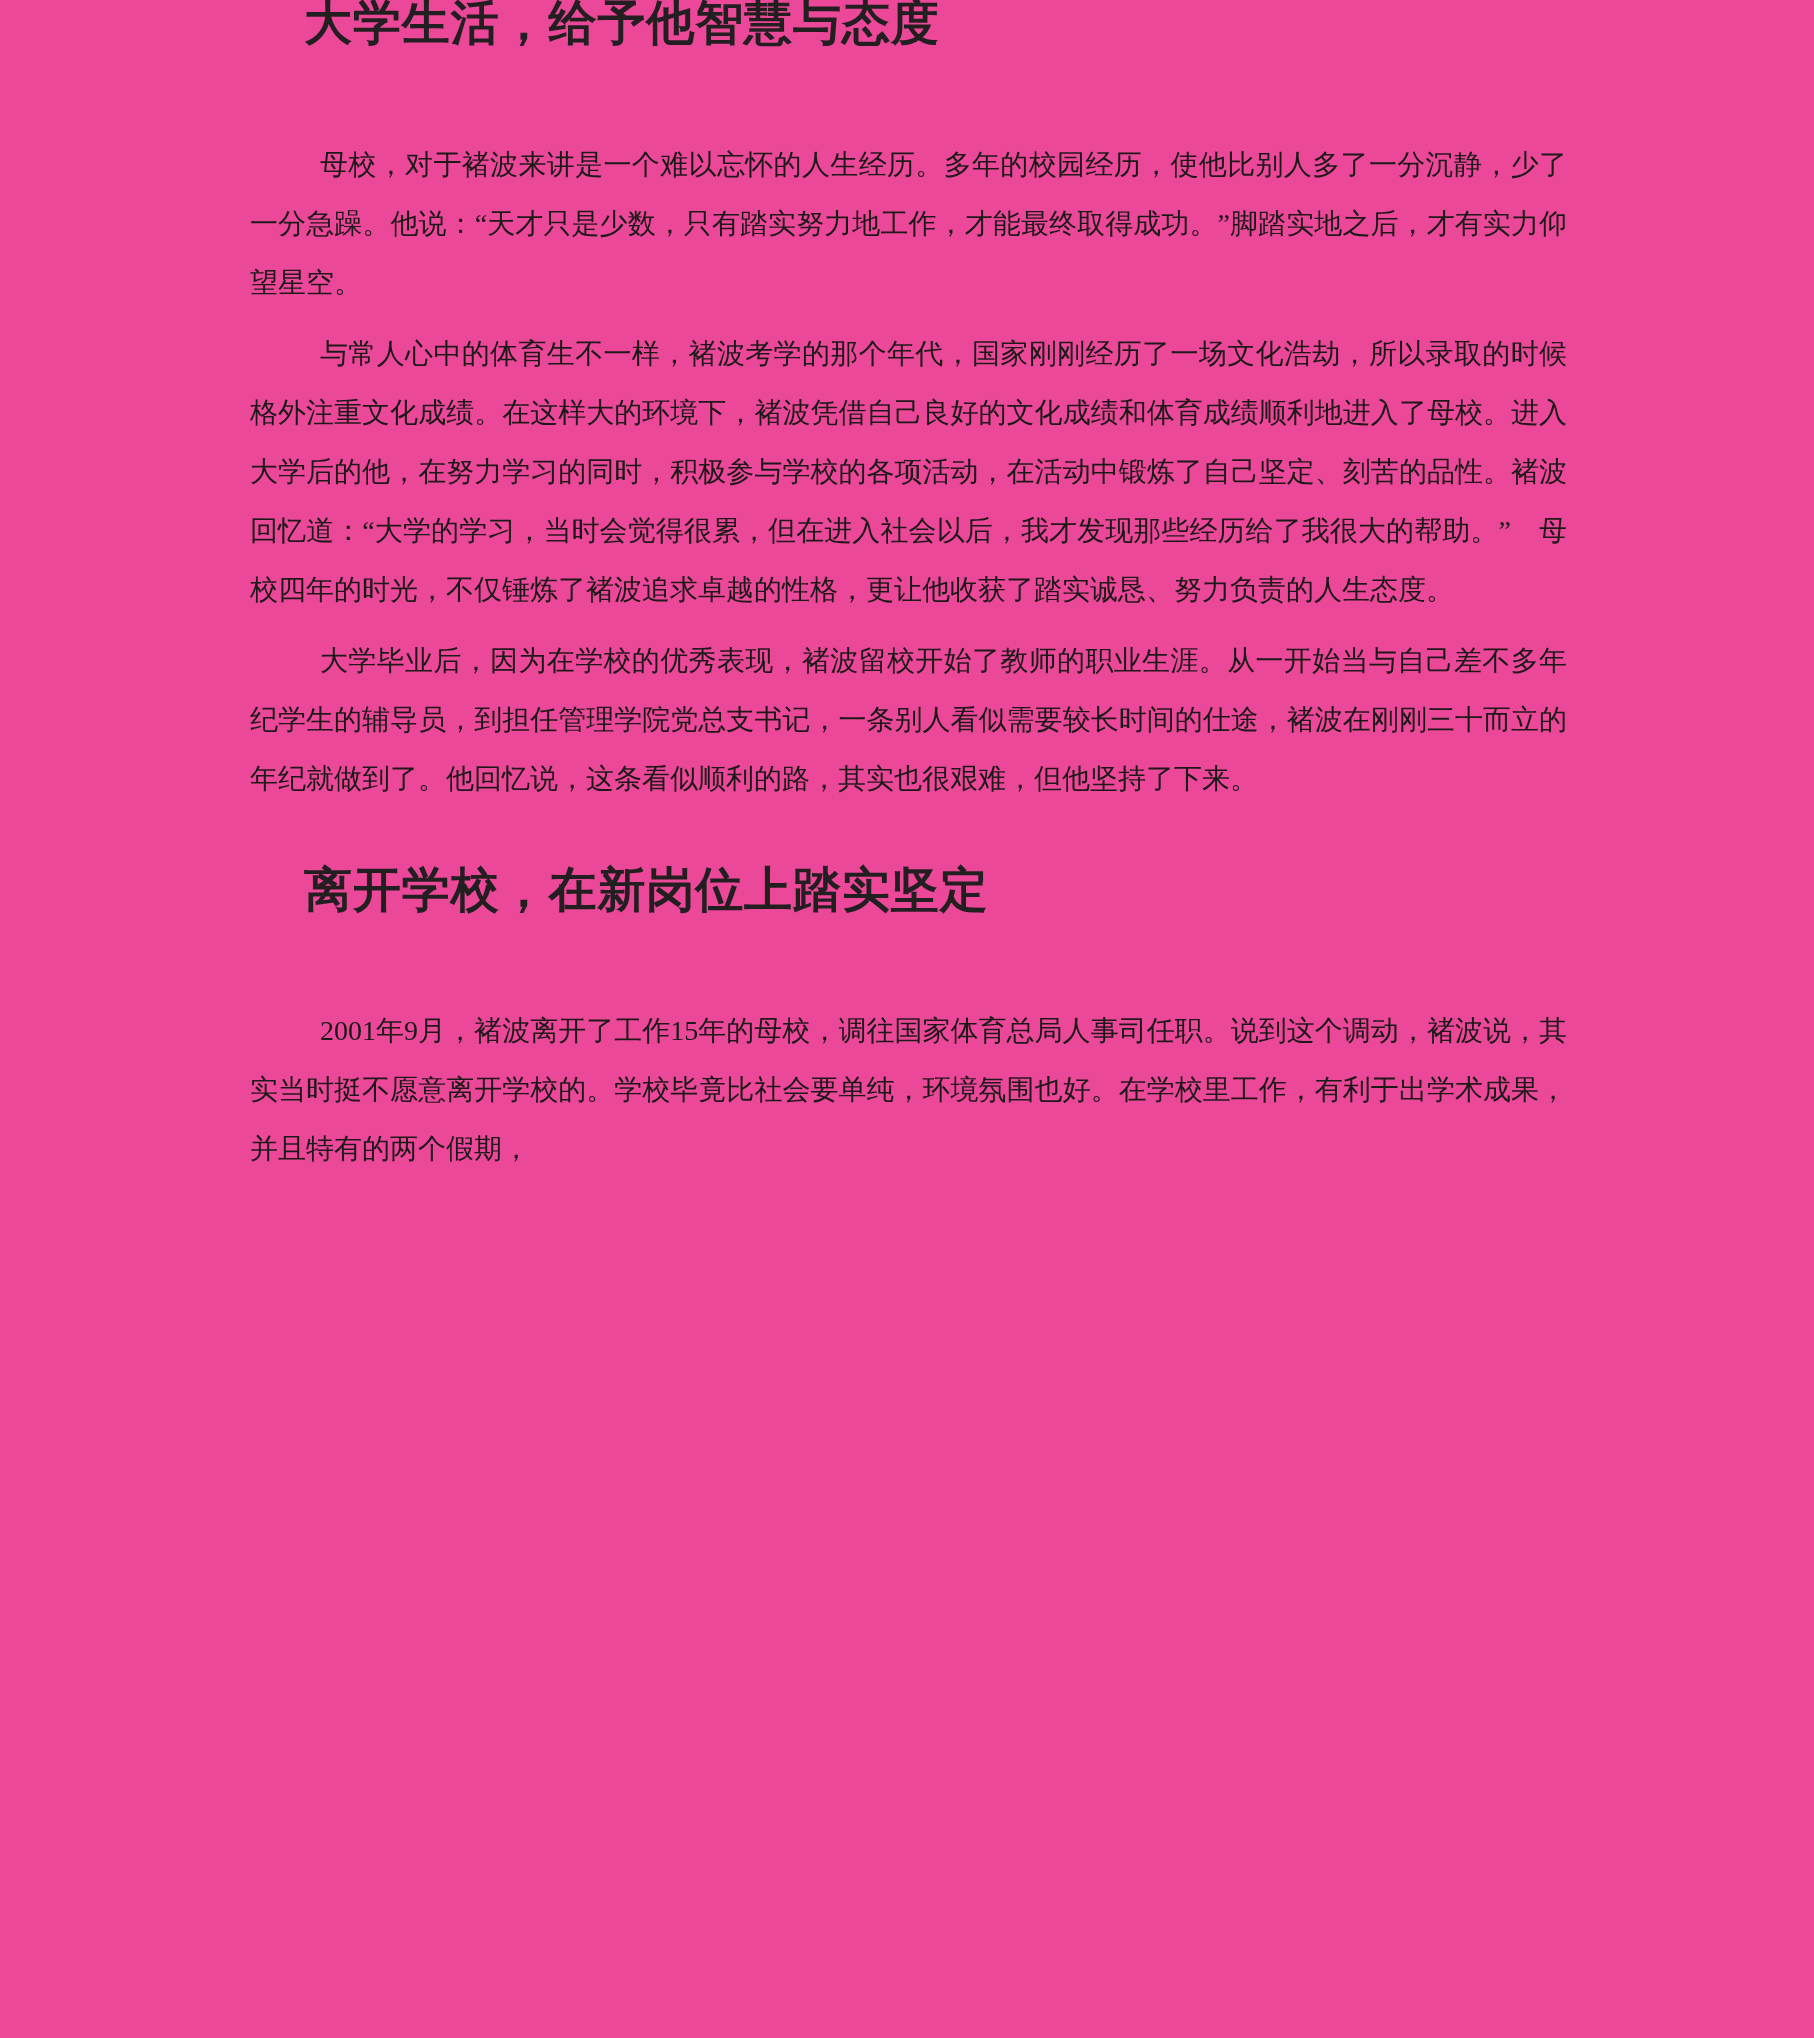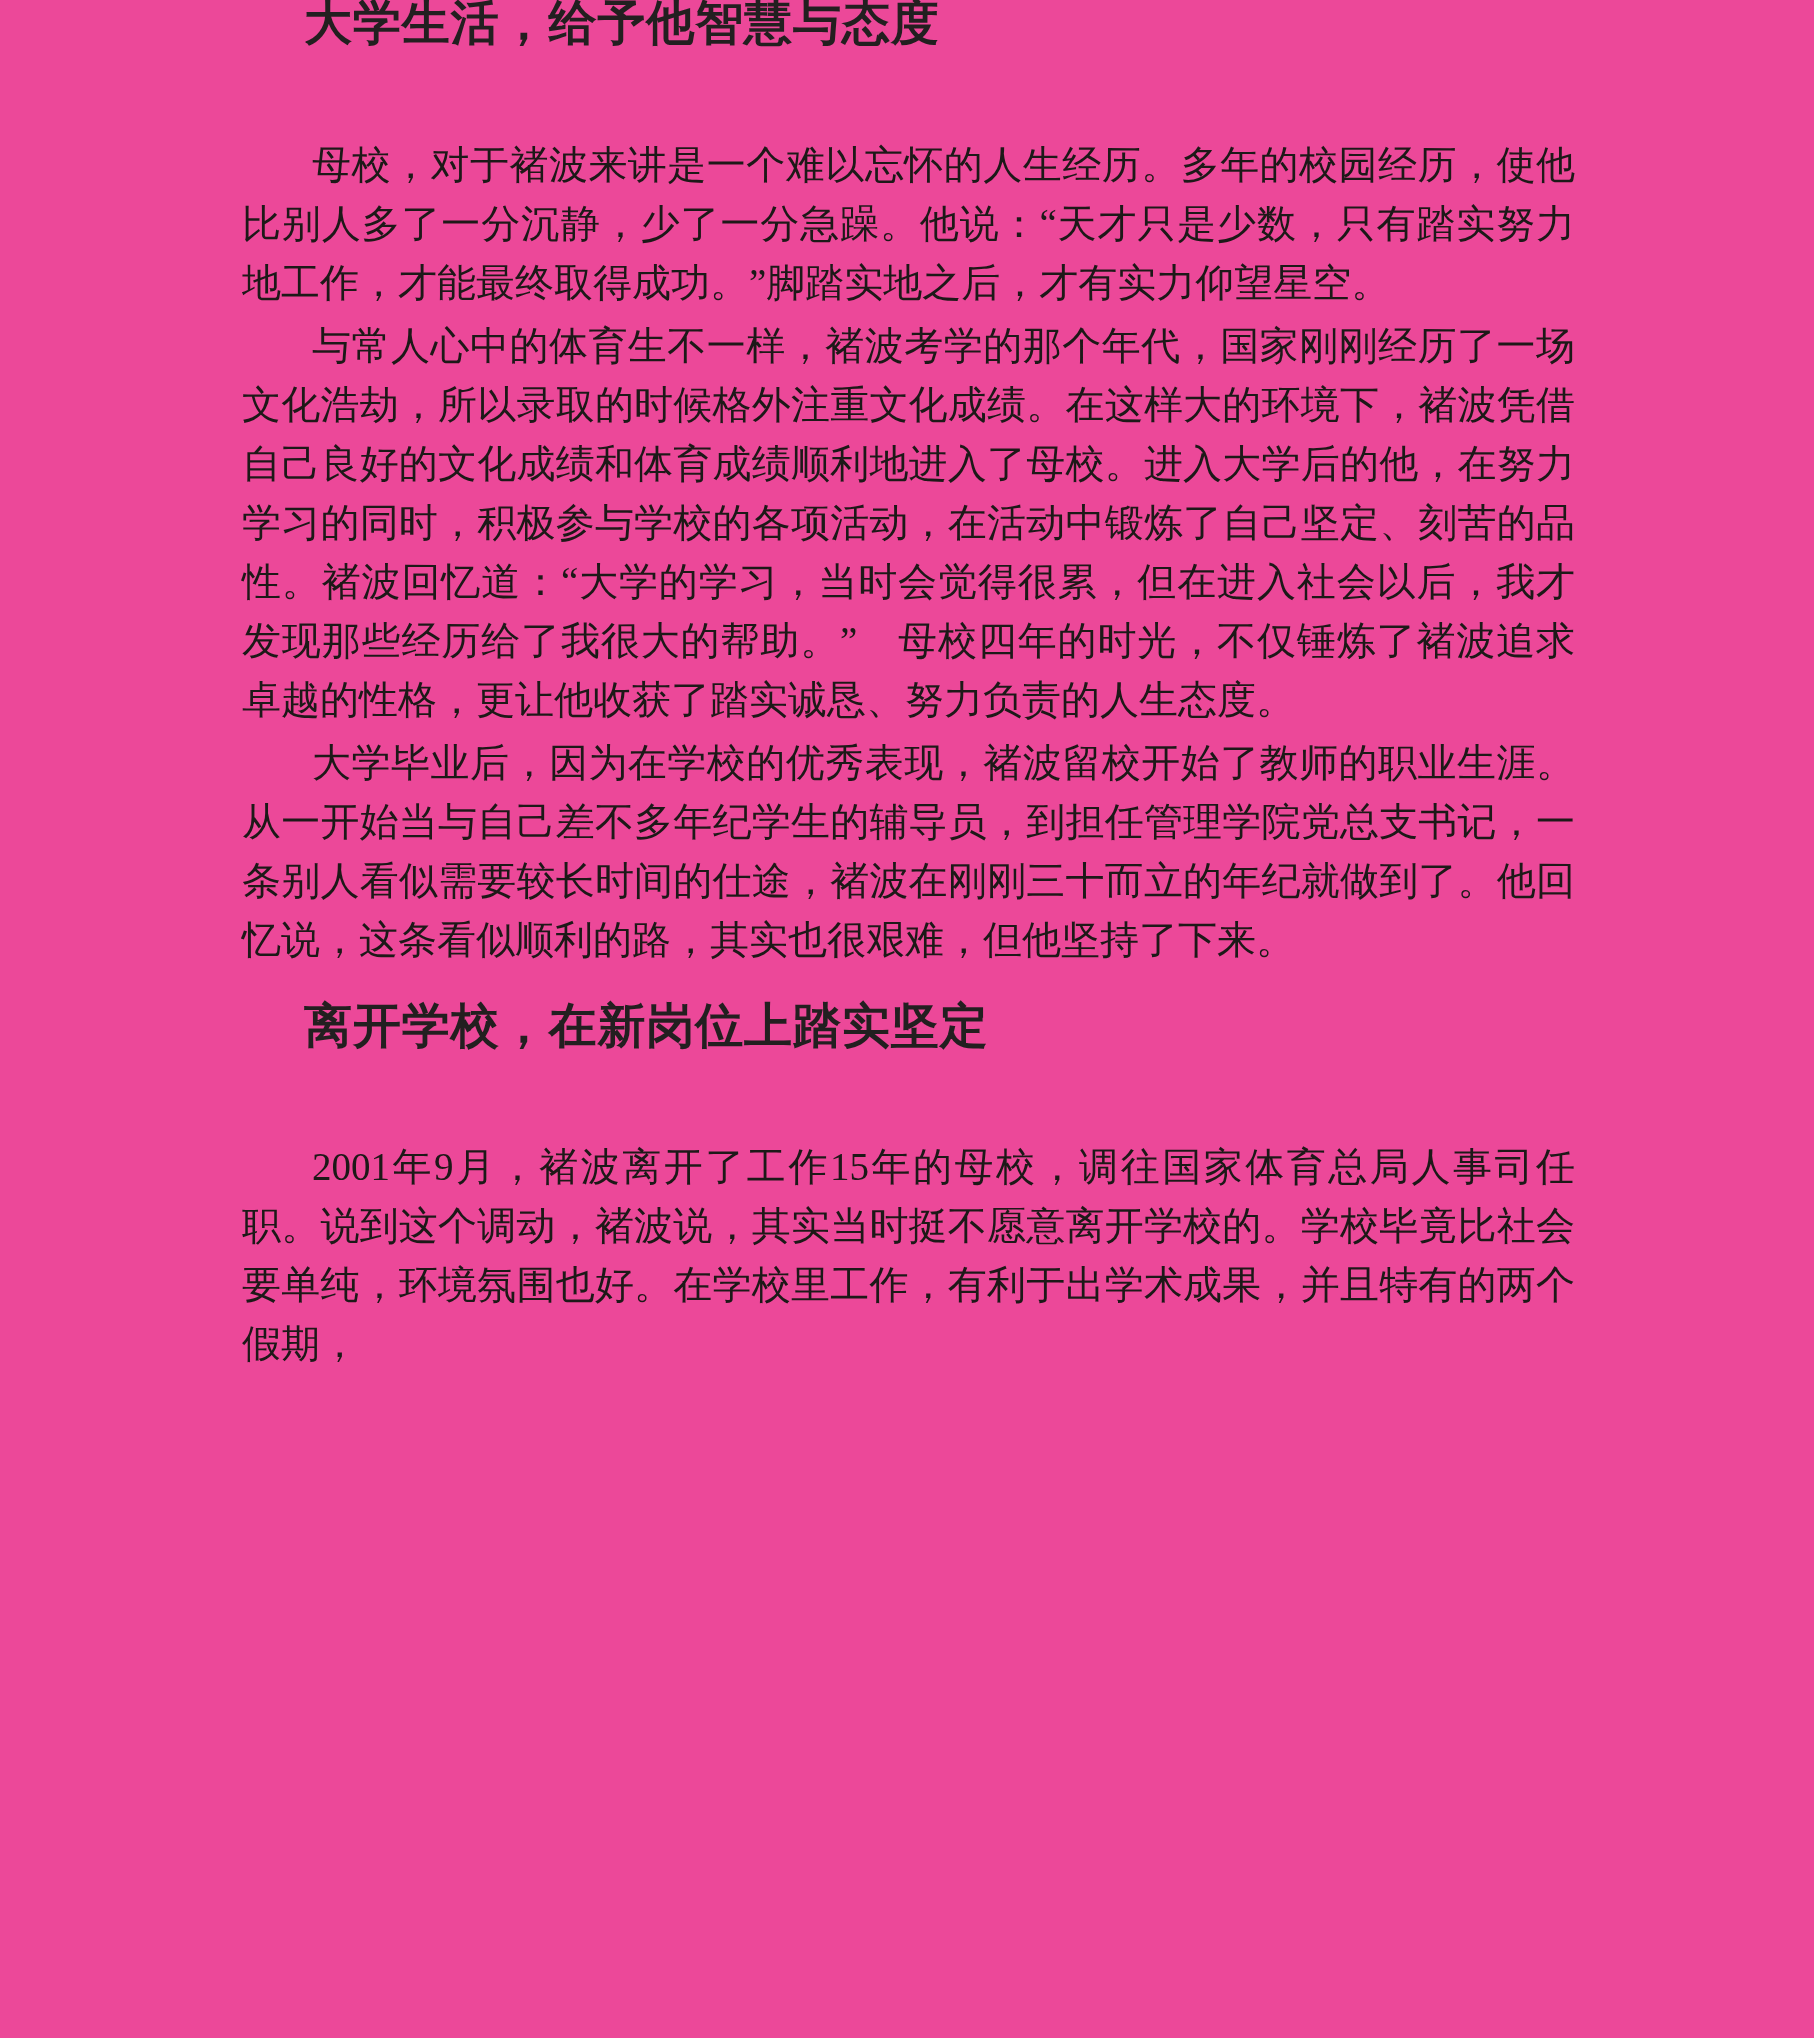--- a/index.html
+++ b/index.html
@@ -30,31 +30,31 @@
     margin: 0 0 0 66px;
     padding: 0;
     letter-spacing: 0.9px;
     white-space: nowrap;
   }
   .heading-first {
     margin-top: -5.2px;
     margin-bottom: 84px;
   }
   .heading-second {
-    margin-top: 29px;
+    margin-top: 54px;
     margin-bottom: 83px;
   }
   .para {
     font-family: "Liberation Serif", serif;
-    font-size: 39px;
+    font-size: 28px;
     line-height: 59px;
     color: #1d1918;
     text-align: justify;
     text-indent: 70px;
-    margin: 4px;
+    margin: 12px;
     padding: 0;
   }
 </style>
 </head>
 <body>
 
 <div class="page">
   <div class="content">
 
     <h1 class="heading heading-first">大学生活，给予他智慧与态度</h1>

